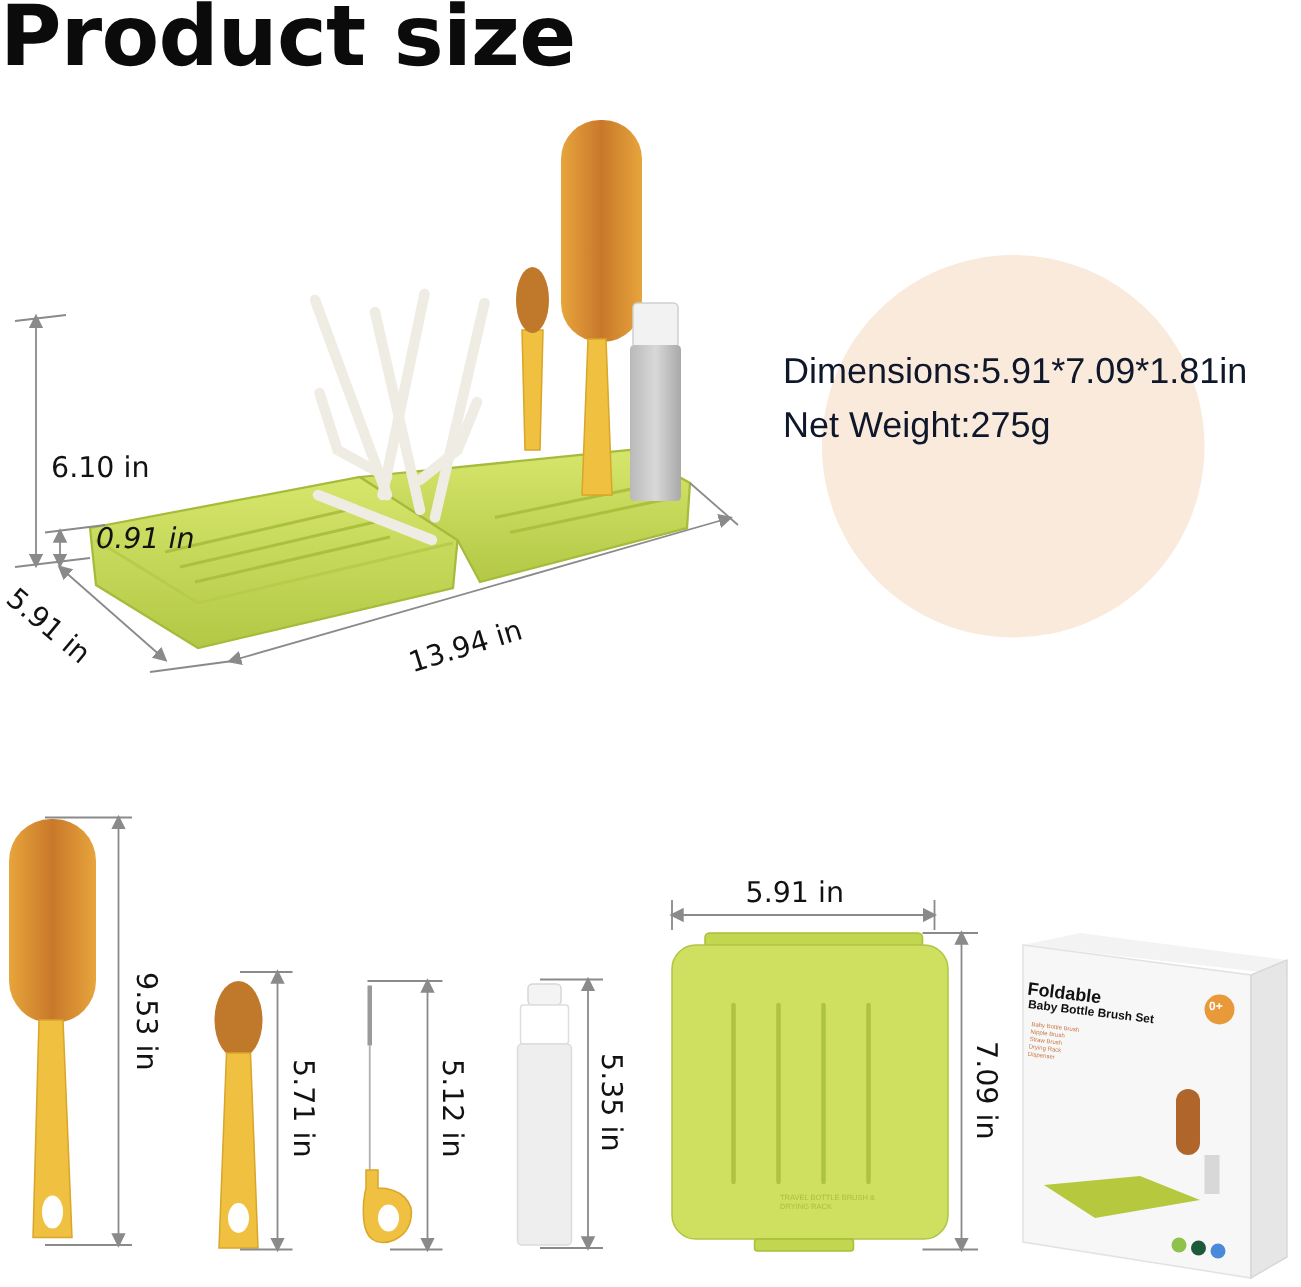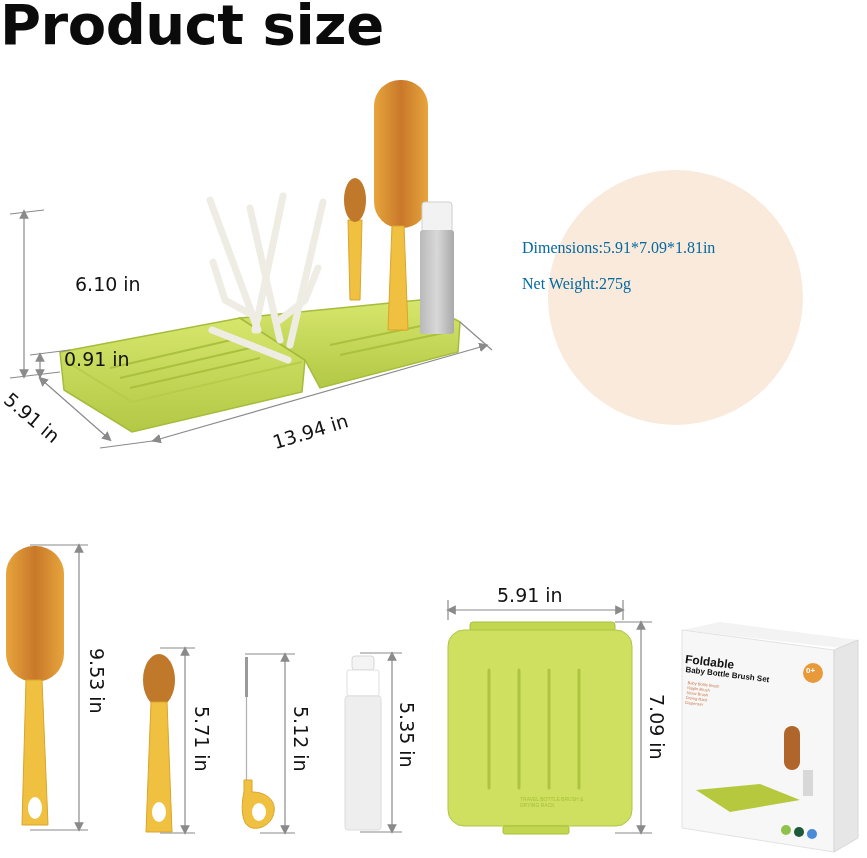--- a/index.html
+++ b/index.html
@@ -1,21 +1,21 @@
 <!DOCTYPE html>
 <html><head>
 <meta charset="utf-8">
 <style>
   html, body { margin:0; padding:0; background:#ffffff; }
   body { width:867px; height:858px; position:relative; overflow:hidden;
          font-family:"Liberation Sans", "DejaVu Sans", sans-serif; color:#111; }
   .abs { position:absolute; }
   .title { left:0; top:-8px; font-size:56px; font-weight:700; letter-spacing:-0.5px; color:#0b0b0b; font-family:"DejaVu Sans", sans-serif; }
   .circle { left:548px; top:170px; width:255px; height:255px; border-radius:50%; background:#f9eadb; }
-  .specs { left:522px; top:230px; font-family:Liberation Serif, serif; font-size:16px; line-height:36px; color:#0369a1; }
+  .specs { left:522px; top:230px; font-family:Liberation Sans, sans-serif; font-size:24px; line-height:36px; color:#0f172a; }
   .spec-line { white-space:nowrap; }
   .dim { font-family:"DejaVu Sans", sans-serif; font-size:19px; color:#121212; white-space:nowrap; }
   .rot-90 { transform:rotate(90deg); transform-origin:left top; }
   svg { position:absolute; left:0; top:0; }
 </style>
 </head>
 <body>
 
 <div class="abs title">Product size</div>
 
@@ -154,22 +154,22 @@
     <circle cx="813" cy="673" r="10" fill="#e89a3a"></circle>
     <path d="M696,790 L760,784 L800,800 L730,812 Z" fill="#b5c83e"></path>
     <rect x="784" y="726" width="16" height="44" rx="8" fill="#b0652a"></rect>
     <rect x="803" y="770" width="10" height="26" fill="#d8d8d8"></rect>
     <circle cx="786" cy="830" r="5" fill="#8fc24a"></circle>
     <circle cx="799" cy="832" r="5" fill="#1d5a3a"></circle>
     <circle cx="812" cy="834" r="5" fill="#4a8ad8"></circle>
   </g>
 </svg>
 
-<div class="abs dim" style="left:34px; top:273px;margin-left:41px;">6.10 in</div>
-<div class="abs dim" style="left:64px; top:348px;">0.91 in</div>
+<div class="abs dim" style="left:34px; top:301px;">6.10 in</div>
+<div class="abs dim" style="left:64px; top:348px;font-style:italic;">0.91 in</div>
 <div class="abs dim" style="left:14px; top:388px; transform:rotate(40deg); transform-origin:left top;">5.91 in</div>
 <div class="abs dim" style="left:270px; top:432px; transform:rotate(-17deg); transform-origin:left top;">13.94 in</div>
 
 <div class="abs dim rot-90" style="left:108px; top:648px;">9.53 in</div>
 <div class="abs dim rot-90" style="left:213px; top:706px;">5.71 in</div>
 <div class="abs dim rot-90" style="left:312px; top:706px;">5.12 in</div>
 <div class="abs dim rot-90" style="left:418px; top:702px;">5.35 in</div>
 
 <div class="abs dim" style="left:497px; top:584px;">5.91 in</div>
 <div class="abs dim" style="left:668px; top:694px; transform:rotate(90deg); transform-origin:left top;">7.09 in</div>

